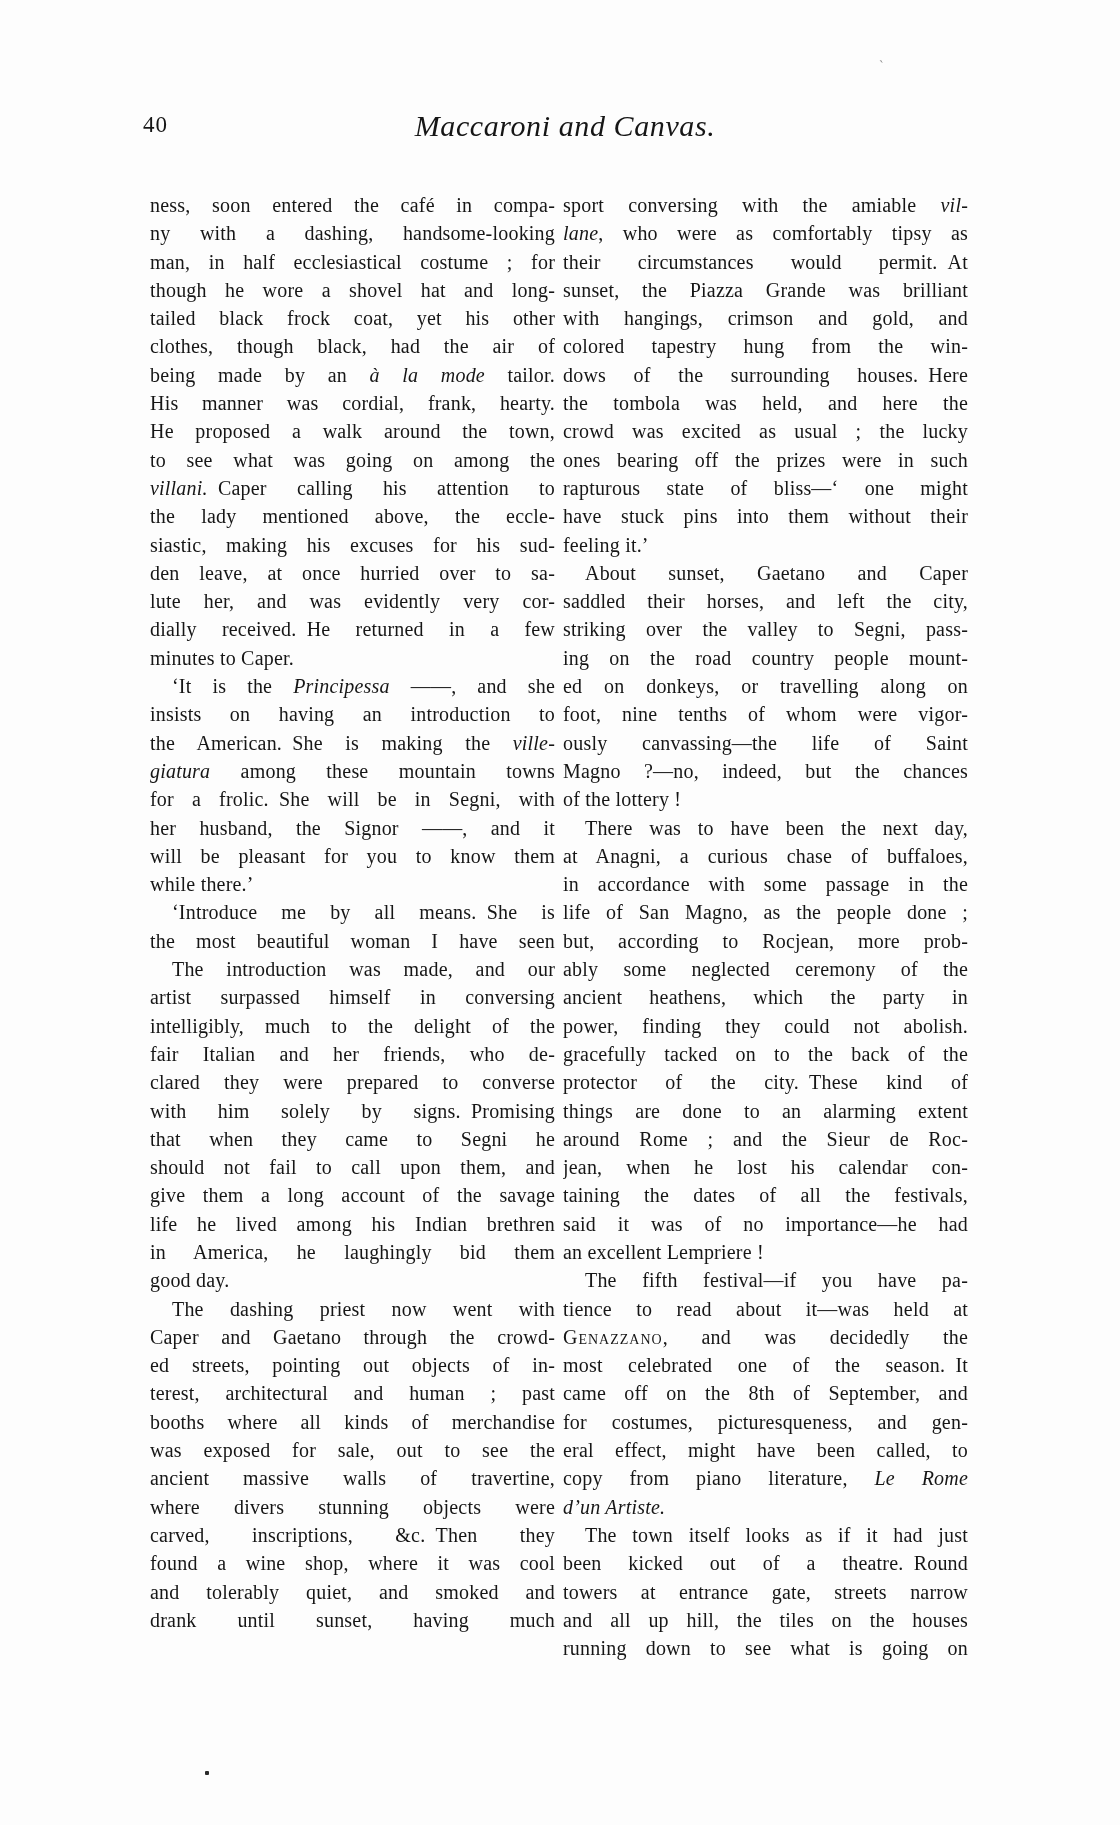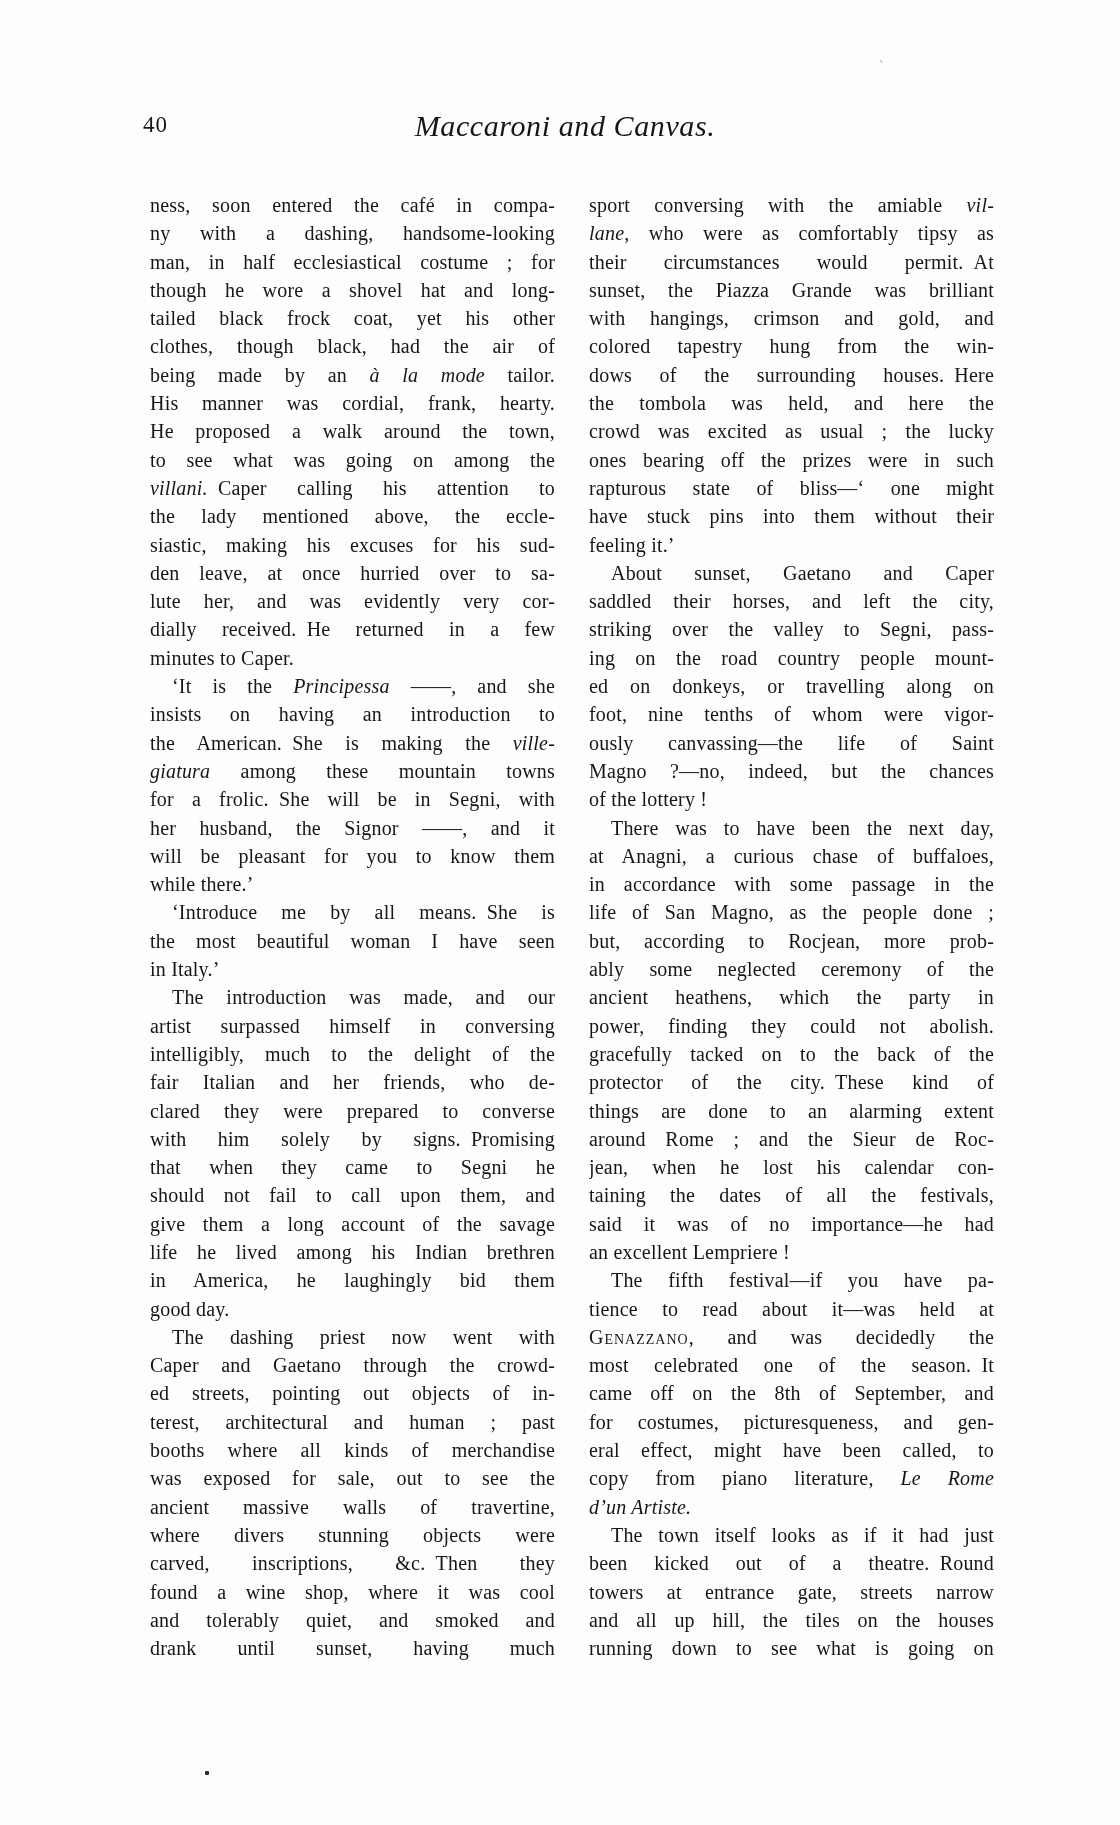--- a/index.html
+++ b/index.html
@@ -25,21 +25,21 @@
     text-align:center;font-style:italic;
     font-size:30px;letter-spacing:0.6px;
   }
   .body-text{
     position:absolute;left:150px;top:167px;width:828px;
   }
   .col{
     position:absolute;top:0;width:405px;margin-top:24px;
   }
   .col-left{left:0;}
-  .col-right{left:439px;}
+  .col-right{left:413px;}
   .line{
     height:28.3px;line-height:28.3px;
     font-size:20px;letter-spacing:0.2px;
     text-align:justify;
     overflow:hidden;
     white-space:normal;
   }
   .line.j{text-align:justify;text-align-last:justify;}
   .line.indent{text-indent:22px;}
   .it{font-style:italic;}
@@ -82,21 +82,20 @@
         <div class="line j indent"><span>‘It is the </span><span class="it">Principessa</span><span> ——, and she</span></div>
         <div class="line j"><span>insists on having an introduction to</span></div>
         <div class="line j"><span>the American. She is making the </span><span class="it">ville-</span></div>
         <div class="line j"><span class="it">giatura</span><span> among these mountain towns</span></div>
         <div class="line j"><span>for a frolic. She will be in Segni, with</span></div>
         <div class="line j"><span>her husband, the Signor ——, and it</span></div>
         <div class="line j"><span>will be pleasant for you to know them</span></div>
         <div class="line"><span>while there.’</span></div>
         <div class="line j indent"><span>‘Introduce me by all means. She is</span></div>
         <div class="line j"><span>the most beautiful woman I have seen</span></div>
-        <div class="line"><span>in Italy.’</span></div>
         <div class="line j indent"><span>The introduction was made, and our</span></div>
         <div class="line j"><span>artist surpassed himself in conversing</span></div>
         <div class="line j"><span>intelligibly, much to the delight of the</span></div>
         <div class="line j"><span>fair Italian and her friends, who de-</span></div>
         <div class="line j"><span>clared they were prepared to converse</span></div>
         <div class="line j"><span>with him solely by signs. Promising</span></div>
         <div class="line j"><span>that when they came to Segni he</span></div>
         <div class="line j"><span>should not fail to call upon them, and</span></div>
         <div class="line j"><span>give them a long account of the savage</span></div>
         <div class="line j"><span>life he lived among his Indian brethren</span></div>

